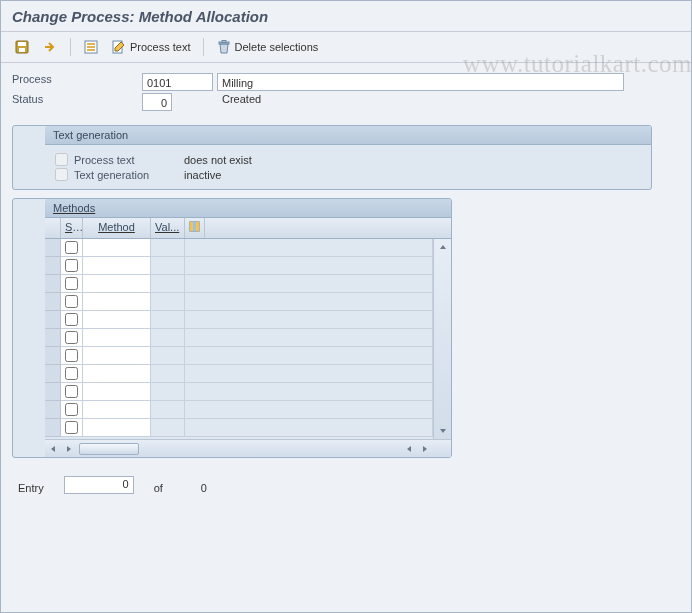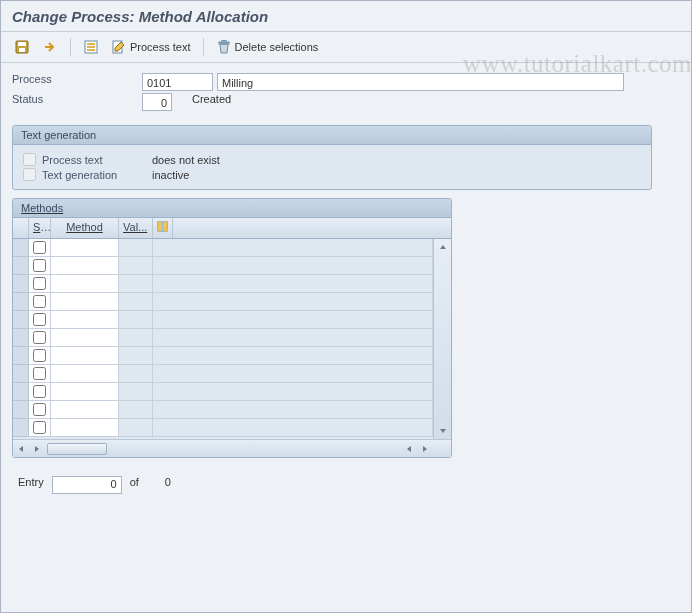--- a/index.html
+++ b/index.html
@@ -59,20 +59,21 @@
     height:18px; line-height:16px; margin-right:4px;
   }
   .ro-plain { padding-left:6px; }
   
   .group {
     margin: 8px 12px;
     border:1px solid #9db2c9;
     border-radius:3px;
     background:#dfe8f0;
     max-width: 640px;
+    padding-left: 32px;
   }
   .group-title {
     background: linear-gradient(#c9d8e7,#b7c9dc);
     border-bottom:1px solid #9db2c9;
     padding:3px 8px;
     border-radius:3px 3px 0 0;
     color:#3a4a5e;
   }
   .group-body { padding:6px 10px; }
   .chk-row { display:flex; align-items:center; margin:2px 0; }
@@ -114,21 +115,21 @@
   .vspacer{flex:1;}
   .hscroll {
     display:flex; align-items:center; height:18px;
     background:linear-gradient(#e6edf5,#d2dde9);
     border-top:1px solid #bac6d5;
   }
   .hbtn{width:16px;height:16px;display:flex;align-items:center;justify-content:center;cursor:pointer;}
   .hthumb{width:60px;height:12px;background:linear-gradient(#f4f8fc,#cfdae7);border:1px solid #9db2c9;border-radius:2px;margin:0 2px;}
   .hspacer{flex:1;}
   .bottom-entry {
-    display:flex; align-items:flex-start; gap:8px;
+    display:flex; align-items:flex-end; gap:20px;
     padding:10px 18px;
   }
   .entry-field {
     width:70px; text-align:right; border:1px solid #a9b4c4; background:#fff;
     height:18px; padding:1px 4px;
   }
   .outer-frame{
     position:absolute; inset:0; border:1px solid #a9b4c4; pointer-events:none;
   }
 </style>
@@ -191,21 +192,21 @@
 
 <div class="form-area">
   <div class="form-row">
     <div class="form-label">Process</div>
     <div class="ro-field" style="width:71px">0101</div>
     <div class="ro-field" style="flex:1">Milling</div>
   </div>
   <div class="form-row">
     <div class="form-label">Status</div>
     <div class="ro-field" style="width:30px;text-align:right">0</div>
-    <div class="ro-plain" style="margin-left:10px">Created</div>
+    <div class="ro-plain" style="margin-left:40px">Created</div>
   </div>
 </div>
 
 <div class="group">
   <div class="group-title">Text generation</div>
   <div class="group-body">
     <div class="chk-row">
       <input type="checkbox" disabled="" style="">
       <div class="chk-label">Process text</div>
       <div>does not exist</div>

